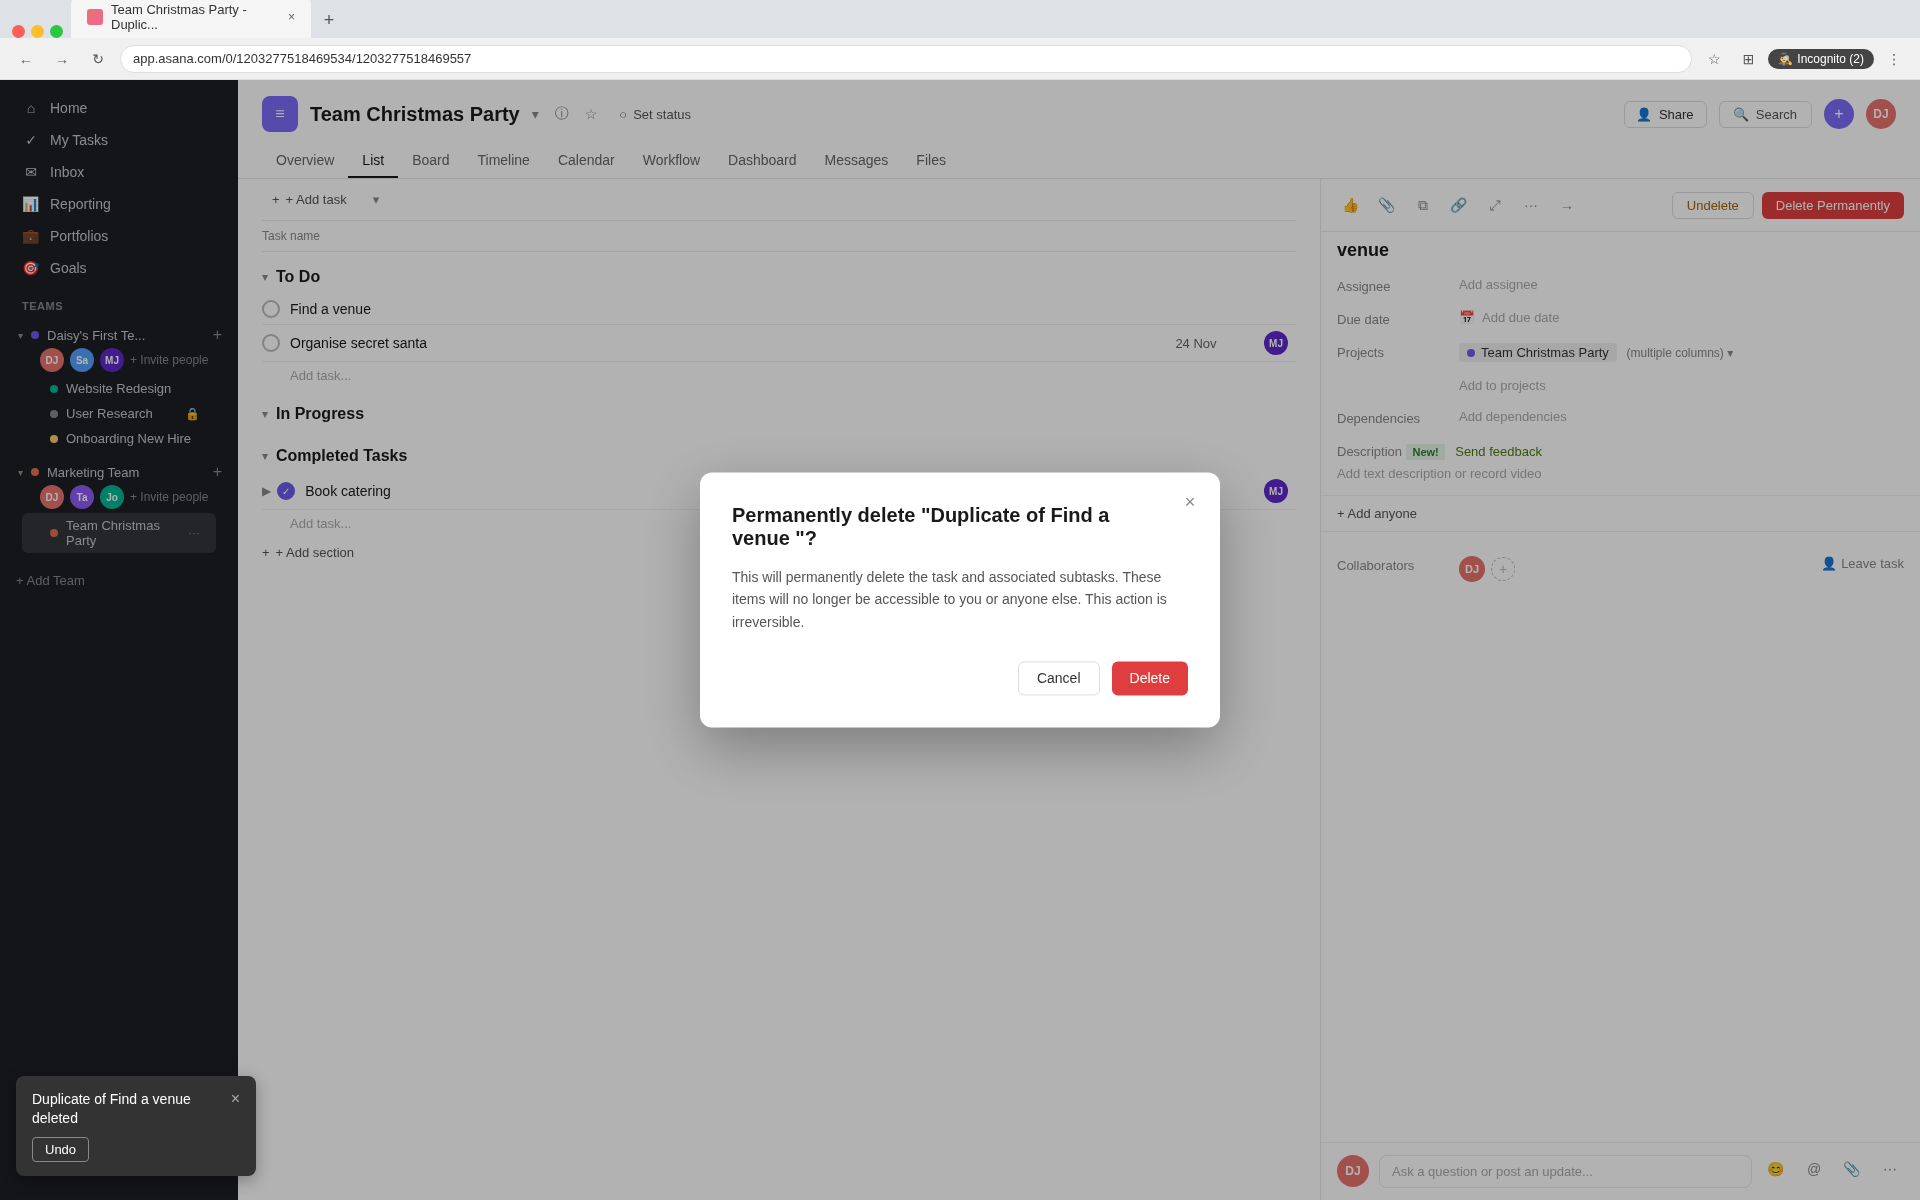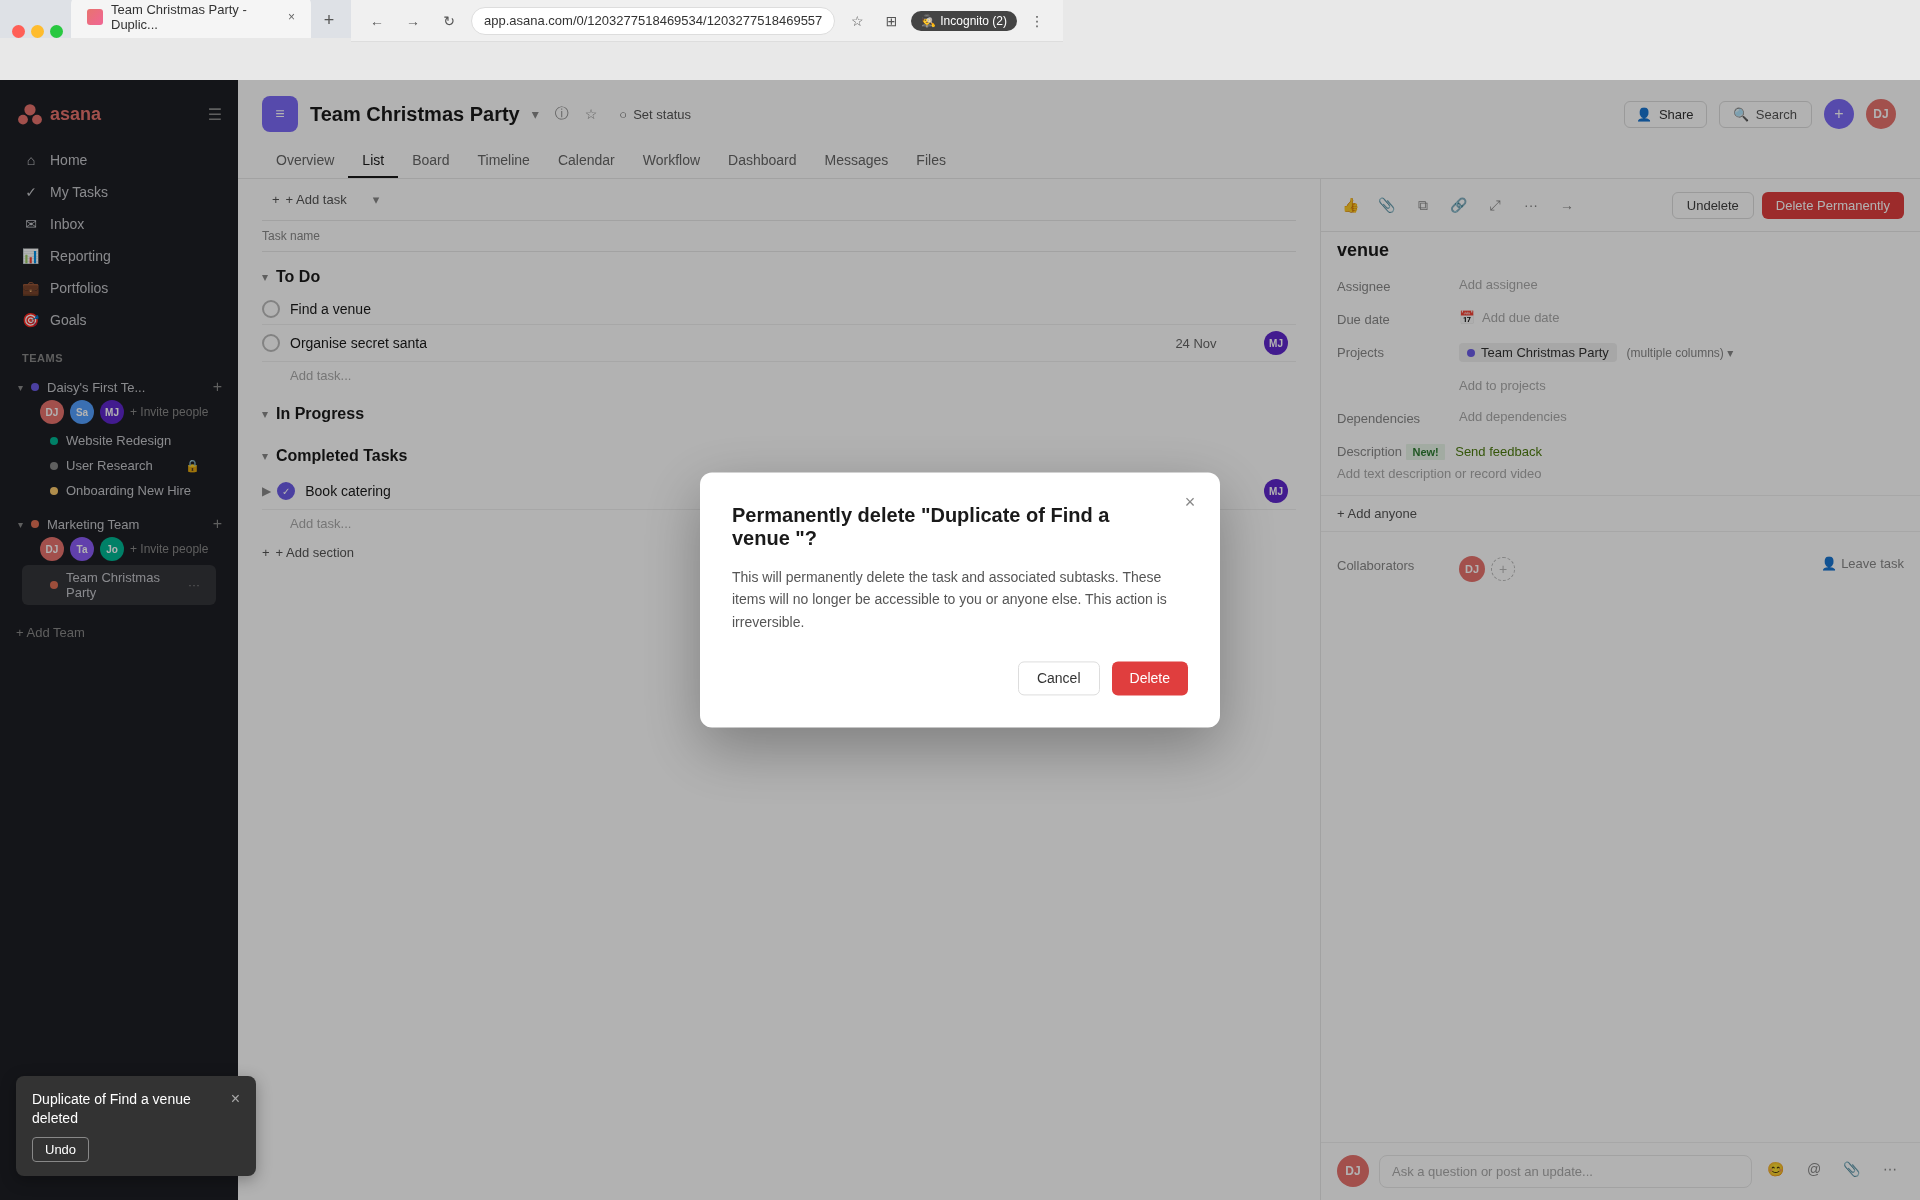--- a/index.html
+++ b/index.html
@@ -1,19 +1,19 @@
 <!DOCTYPE html>
 <html><head>
   <meta charset="utf-8">
   <style>
     * { box-sizing: border-box; margin: 0; padding: 0; }
     body { font-family: -apple-system, BlinkMacSystemFont, 'Segoe UI', sans-serif; background: #f5f5f5; width: 1920px; height: 1200px; overflow: hidden; position: relative; }
 
     
-    .browser-chrome { background: #e8e8e8; width: 100%; height: 80px; display: flex; }
+    .browser-chrome { background: #e8e8e8; width: 100%; height: 80px; display: flex; flex-direction: column; }
     .browser-tabs { height: 38px; display: flex; align-items: flex-end; padding: 0 8px; gap: 4px; background: #dee1e6; }
     .browser-tab { display: flex; align-items: center; gap: 8px; padding: 6px 16px; border-radius: 8px 8px 0 0; font-size: 13px; color: #333; max-width: 240px; }
     .browser-tab.active { background: #f5f5f5; }
     .tab-favicon { width: 16px; height: 16px; border-radius: 3px; background: linear-gradient(135deg, #e8736e 0%, #f06595 100%); display: inline-block; flex-shrink: 0; }
     .tab-close { margin-left: 4px; cursor: pointer; color: #666; font-size: 12px; }
     .new-tab-btn { width: 28px; height: 28px; display: flex; align-items: center; justify-content: center; border-radius: 50%; cursor: pointer; font-size: 18px; color: #555; align-self: flex-end; margin-bottom: 4px; }
     .browser-toolbar { height: 42px; display: flex; align-items: center; padding: 0 12px; gap: 8px; background: #f0f0f0; border-bottom: 1px solid #ddd; }
     .nav-btn { width: 28px; height: 28px; display: flex; align-items: center; justify-content: center; border-radius: 50%; cursor: pointer; color: #555; font-size: 14px; }
     .address-bar { flex: 1; height: 28px; background: white; border-radius: 14px; display: flex; align-items: center; padding: 0 12px; font-size: 13px; color: #333; border: 1px solid #ddd; }
     .browser-actions { display: flex; gap: 6px; align-items: center; }
@@ -92,21 +92,21 @@
     .task-count-badge { font-size: 11px; color: #888; margin-right: 4px; }
     .task-expand { font-size: 12px; color: #888; margin-right: 6px; }
     .add-task-inline { font-size: 13px; color: #aaa; padding: 6px 0 6px 28px; cursor: pointer; }
     .add-section-btn { display: flex; align-items: center; gap: 6px; font-size: 13px; color: #555; cursor: pointer; padding: 8px 0; }
 
     
     .right-panel { width: 600px; border-left: 1px solid #e8e8e8; display: flex; flex-direction: column; background: white; flex-shrink: 0; position: relative; }
     .right-panel-header { padding: 12px 16px; border-bottom: 1px solid #e8e8e8; display: flex; align-items: center; justify-content: space-between; }
     .panel-actions { display: flex; gap: 8px; align-items: center; }
     .panel-action-btn { width: 28px; height: 28px; display: flex; align-items: center; justify-content: center; cursor: pointer; color: #888; font-size: 14px; border-radius: 4px; }
-    .undelete-btn { padding: 5px 14px; border: 1px solid #ddd; border-radius: 6px; font-size: 13px; color: #404040; cursor: pointer; background: white; }
+    .undelete-btn { padding: 5px 14px; border: 1px solid #ddd; border-radius: 6px; font-size: 13px; color: #a16207; cursor: pointer; background: white; }
     .delete-permanently-btn { padding: 5px 14px; border-radius: 6px; font-size: 13px; color: white; cursor: pointer; background: #e03e3e; border: none; }
     .panel-title { font-size: 18px; font-weight: 600; color: #1a1a1a; padding: 8px 16px; }
     .panel-field { display: flex; align-items: flex-start; padding: 8px 16px; gap: 12px; }
     .panel-field-label { width: 110px; font-size: 13px; color: #888; flex-shrink: 0; padding-top: 2px; }
     .panel-field-value { flex: 1; font-size: 13px; color: #555; cursor: pointer; }
     .panel-field-value.placeholder { color: #aaa; }
     .project-tag { display: inline-flex; align-items: center; gap: 6px; background: #f0f0f0; border-radius: 4px; padding: 2px 8px; font-size: 13px; color: #333; }
     .project-tag-dot { width: 8px; height: 8px; border-radius: 50%; background: #6c5ce7; flex-shrink: 0; }
     .multiple-cols-dropdown { font-size: 12px; color: #888; cursor: pointer; margin-left: 6px; }
     .add-subtask-btn { display: flex; align-items: center; gap: 6px; font-size: 13px; color: #555; cursor: pointer; padding: 10px 16px; border-top: 1px solid #f0f0f0; }
@@ -175,31 +175,20 @@
         <span>Incognito (2)</span>
       </div>
       <div class="browser-action-btn">⋮</div>
     </div>
   </div>
 </div>
 
 <div class="app-layout">
 
   <div class="sidebar">
-    <div class="sidebar-logo">
-      <div class="asana-logo">
-        <svg class="asana-icon" viewBox="0 0 40 40">
-          <circle cx="20" cy="14" r="8" fill="#e8736e"></circle>
-          <circle cx="10" cy="28" r="7" fill="#e8736e"></circle>
-          <circle cx="30" cy="28" r="7" fill="#e8736e"></circle>
-        </svg>
-        <span class="asana-wordmark">asana</span>
-      </div>
-      <div class="sidebar-menu-btn">☰</div>
-    </div>
 
     <div>
       <div class="sidebar-nav-item">
         <span class="nav-icon">⌂</span>
         <span>Home</span>
       </div>
       <div class="sidebar-nav-item">
         <span class="nav-icon">✓</span>
         <span>My Tasks</span>
       </div>

